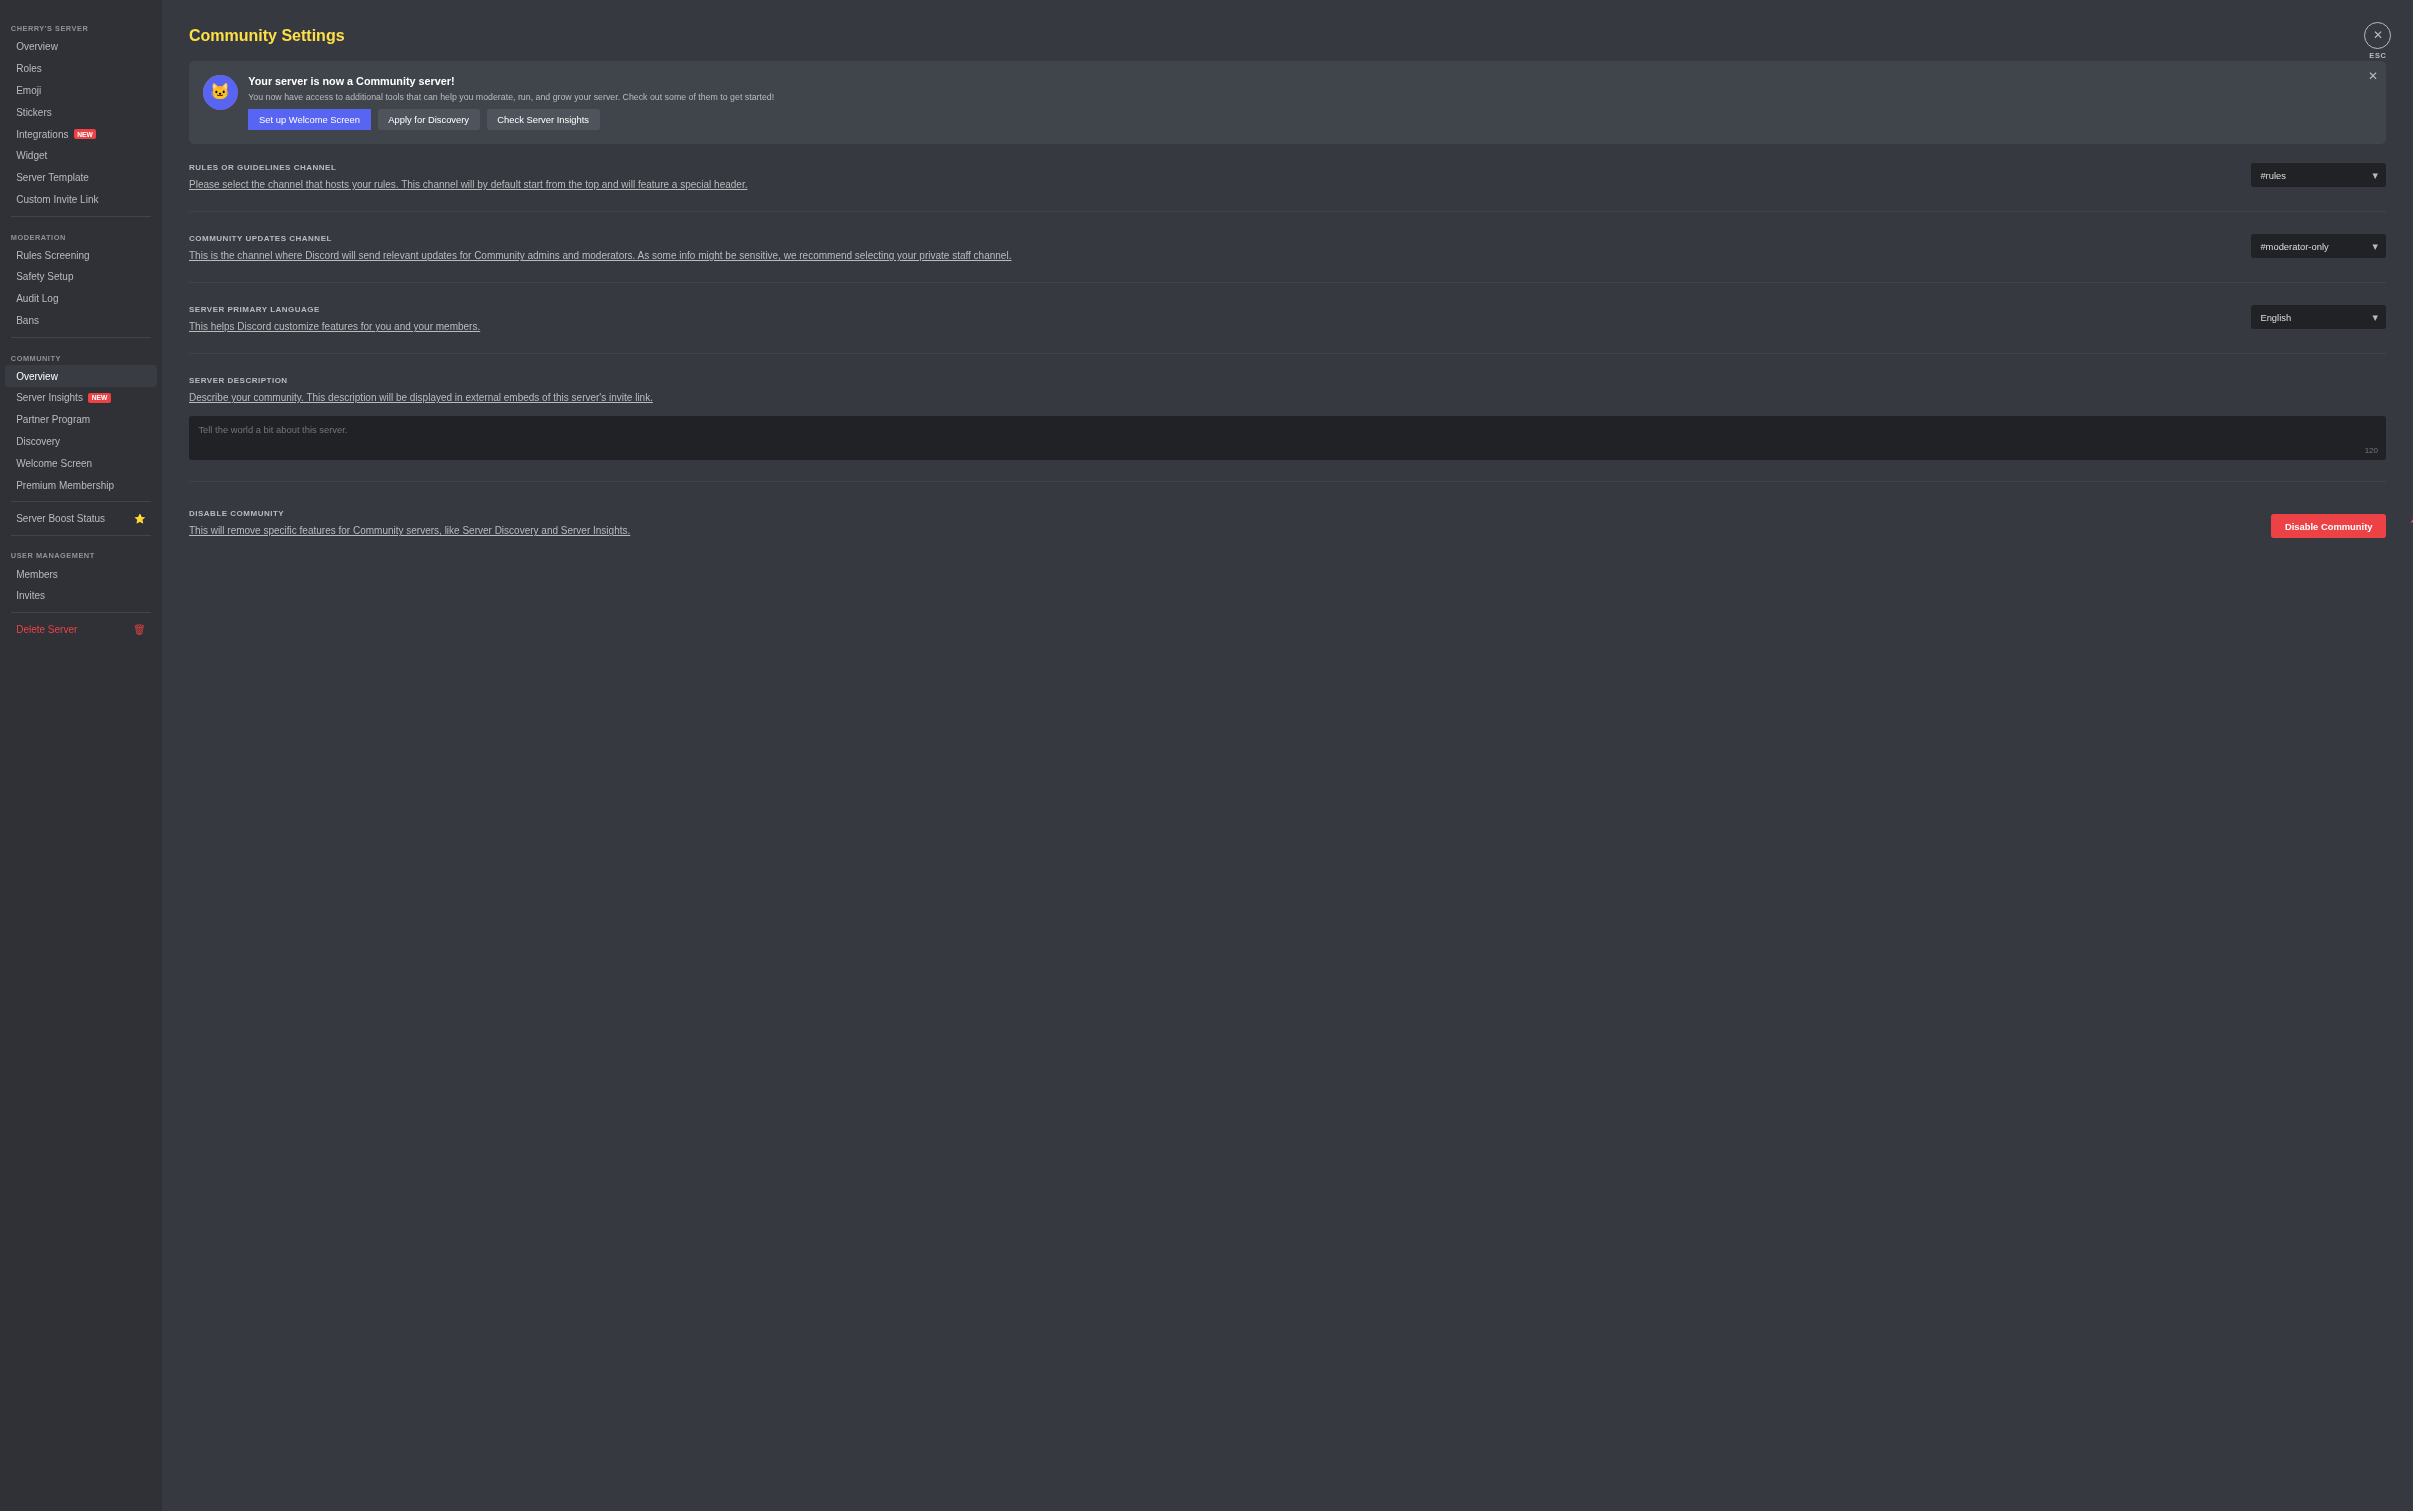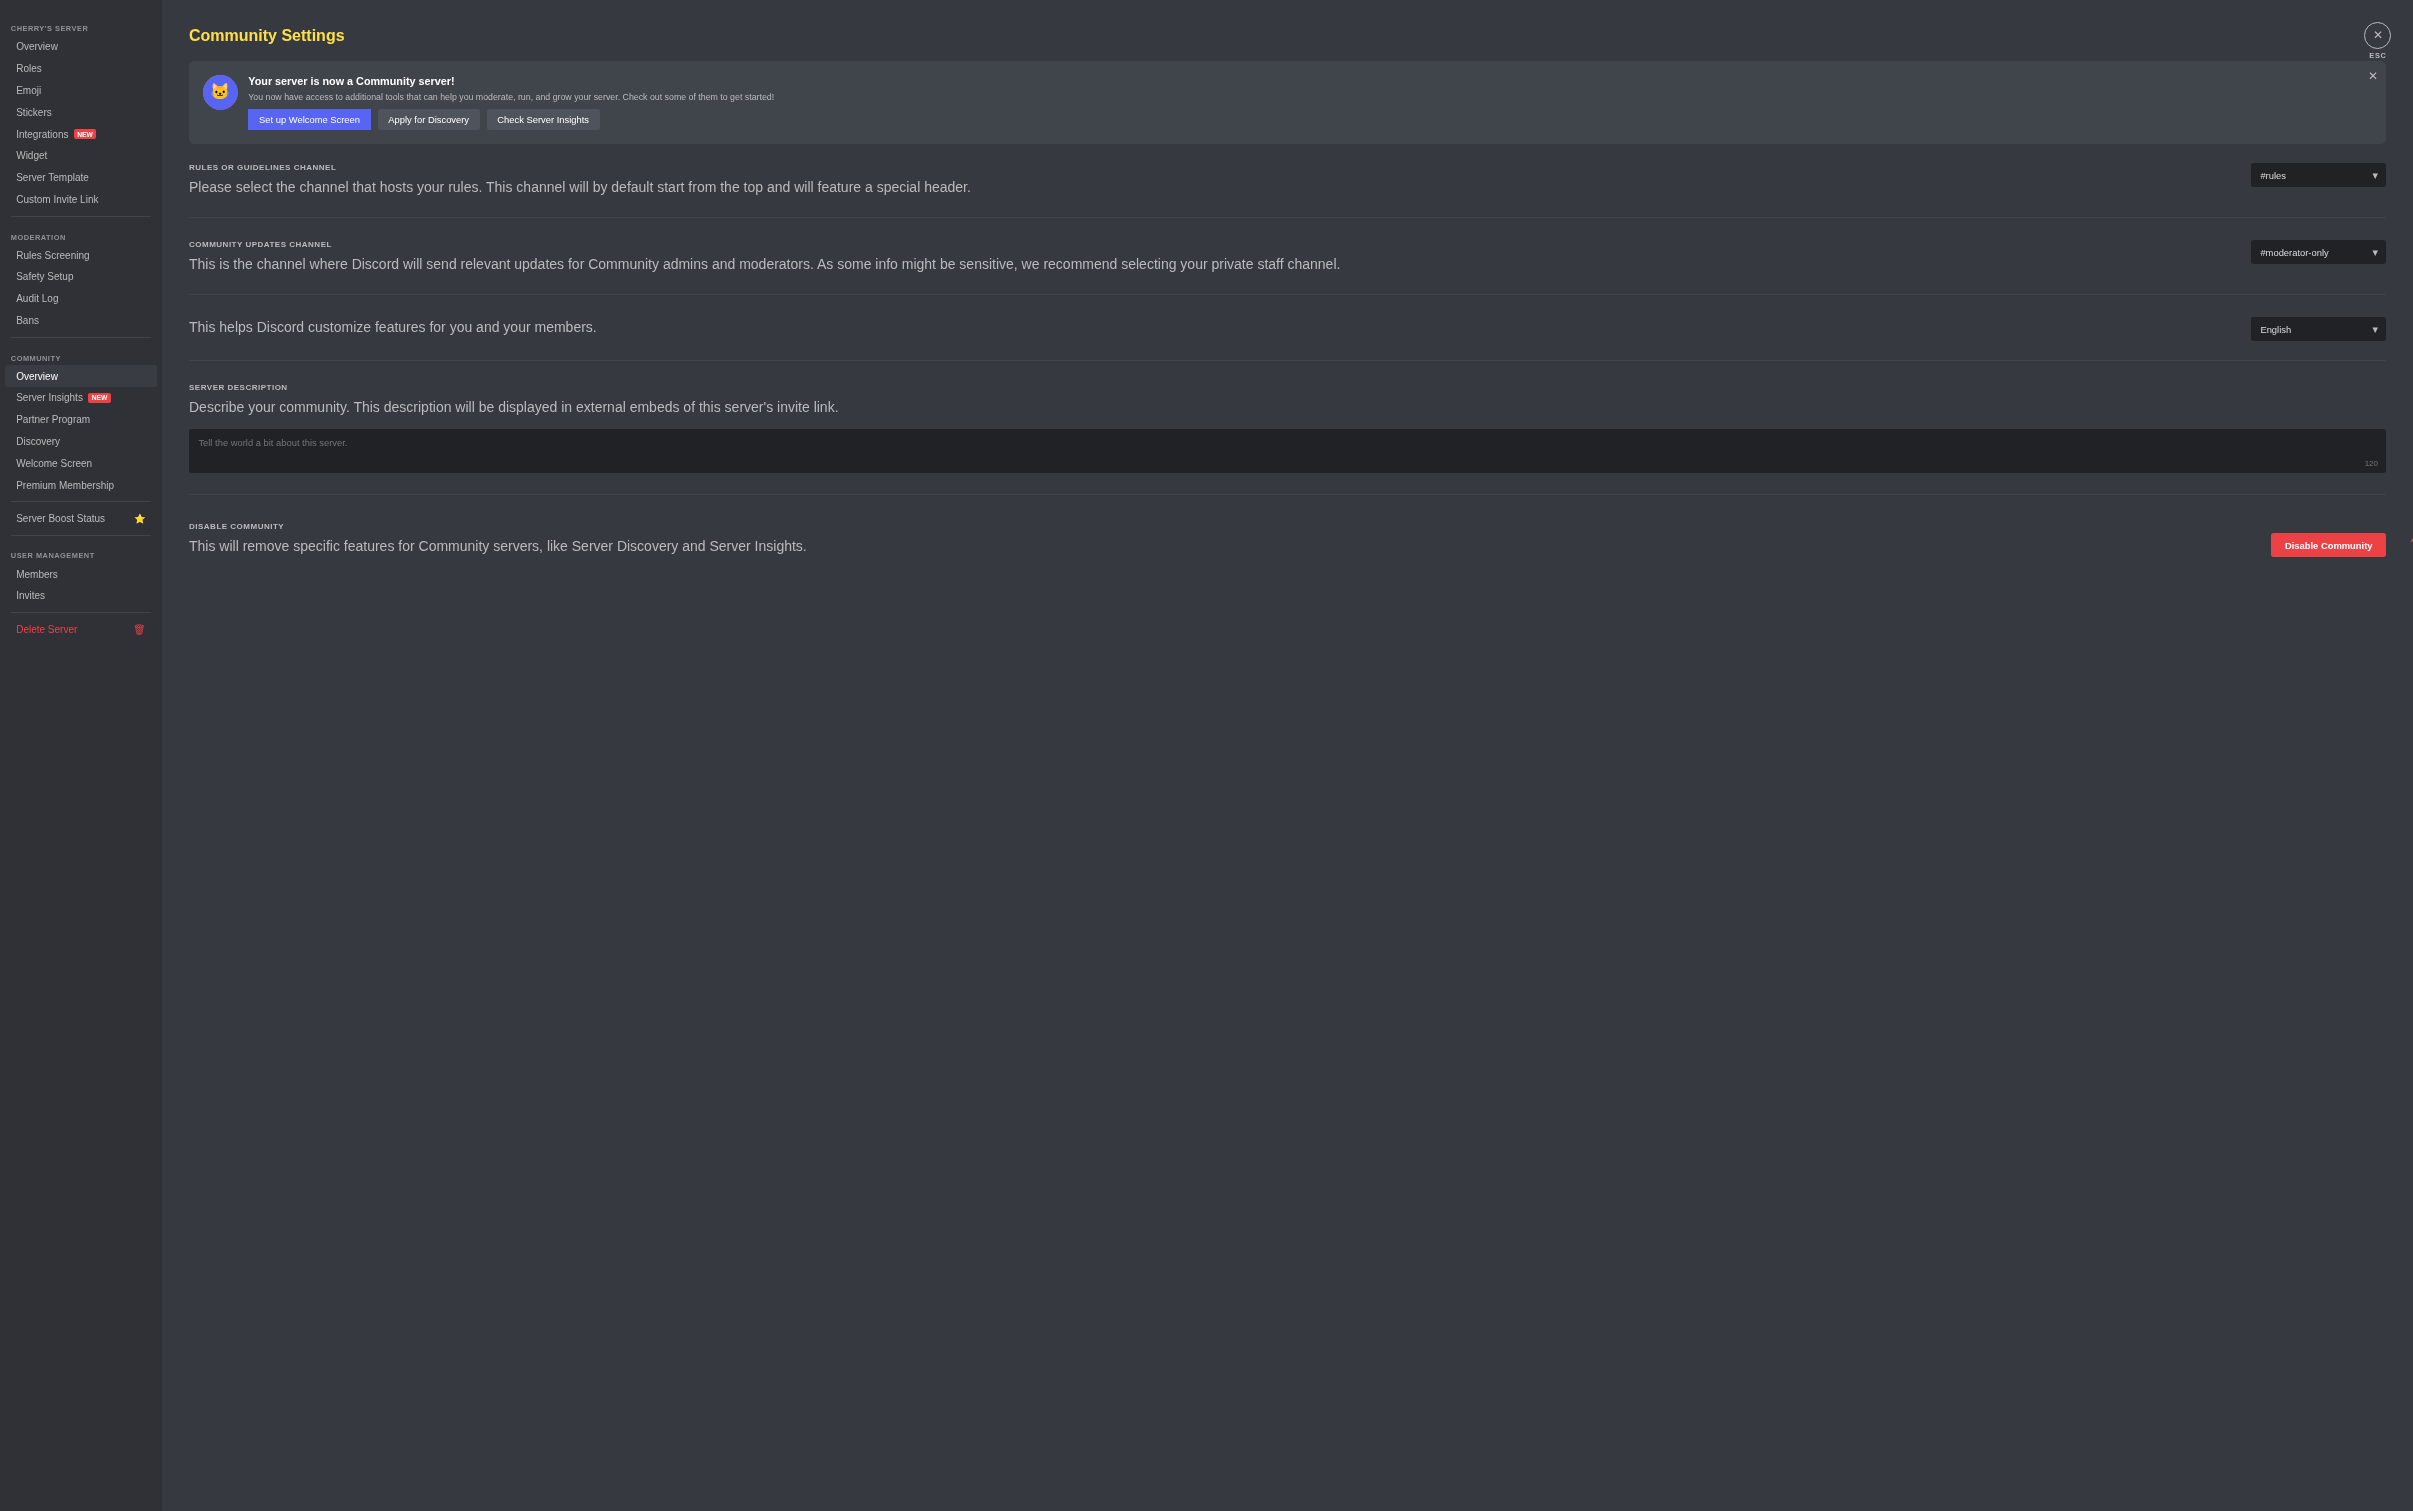--- a/index.html
+++ b/index.html
@@ -210,23 +210,24 @@
     }
     .section-title {
       font-size: 8px;
       font-weight: 700;
       color: #b9bbbe;
       text-transform: uppercase;
       letter-spacing: 0.5px;
       margin-bottom: 5.4px;
     }
     .section-desc {
-      font-size: 14px;
+      font-size: 10px;
       color: #b9bbbe;
       line-height: 1.5;
+      text-decoration: underline;
     }
 
     
     .dropdown-select {
       background: #202225;
       border: none;
       border-radius: 2.7px;
       color: #dcddde;
       padding: 6.7px 24px 6.7px 9.4px;
       font-size: 9.4px;
@@ -468,20 +469,21 @@
           <option value="#staff">#staff</option>
           <option value="#general">#general</option>
         </select>
       </div>
     </div>
   </div>
 
   <div class="settings-section">
     <div class="section-row">
       <div class="section-info">
+        <div class="section-title">SERVER PRIMARY LANGUAGE</div>
         <div class="section-desc">This helps Discord customize features for you and your members.</div>
       </div>
       <div class="dropdown-wrapper">
         <select class="dropdown-select">
           <option value="English">English</option>
           <option value="Spanish">Spanish</option>
           <option value="French">French</option>
           <option value="German">German</option>
           <option value="Japanese">Japanese</option>
         </select>

